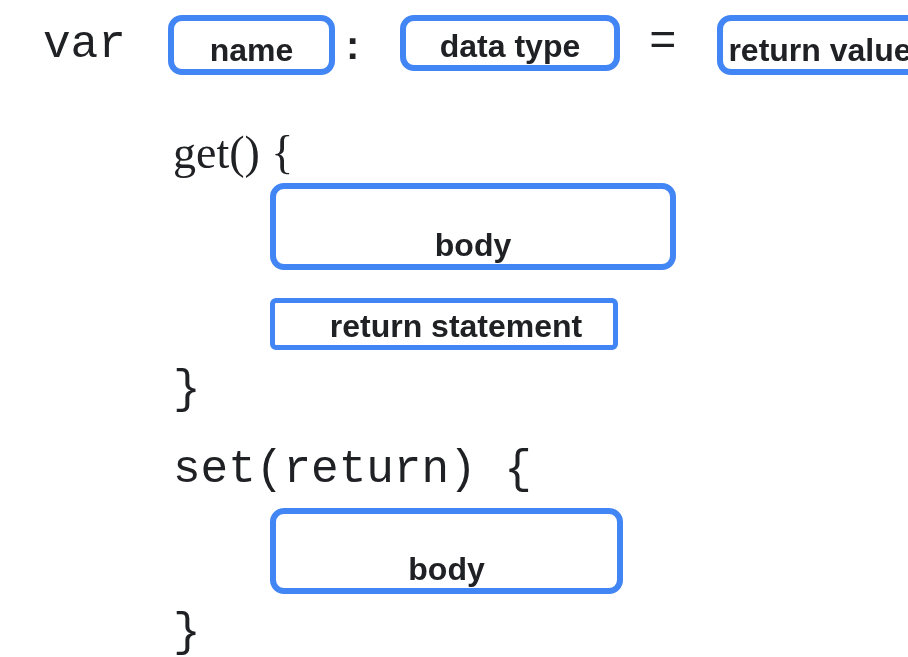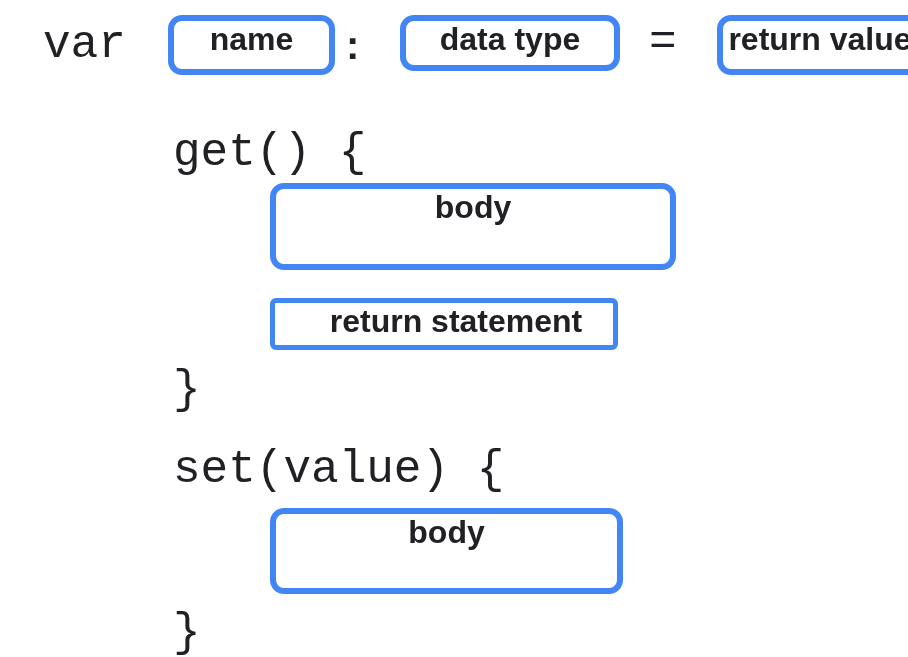--- a/index.html
+++ b/index.html
@@ -35,21 +35,21 @@
     color: #202124;
     line-height: 60px;
   }
   .pbox {
     position: absolute;
     box-sizing: border-box;
     background: #ffffff;
     border: 6px solid #4285F4;
     border-radius: 14px;
     display: flex;
-    align-items: flex-start;
+    align-items: flex-end;
     justify-content: center;
   }
   .pbox span {
     font-family: "Liberation Sans", "DejaVu Sans", sans-serif;
     font-weight: 700;
     font-size: 32px;
     color: #202124;
     white-space: nowrap;
   }
   .pbox.small {
@@ -74,33 +74,33 @@
   <div class="pbox" style="left:367px; top:15px; width:220px; height:56px;">
     <span>data type</span>
   </div>
 
   <span class="mono" style="left:616px; top:13px;">=</span>
 
   <div class="pbox" style="left:684px; top:15px; width:206px; height:60px;">
     <span>return value</span>
   </div>
 
-  <span class="mono" style="left:140px; top:123px;">get() {</span>
+  <span class="mono" style="left:140px; top:123px;font-family:Liberation Serif, serif;">get() {</span>
 
   <div class="pbox" style="left:237px; top:183px; width:406px; height:87px;">
     <span>body</span>
   </div>
 
   <div class="pbox small" style="left:237px; top:298px; width:348px; height:52px;">
     <span>return statement</span>
   </div>
 
   <span class="mono" style="left:140px; top:360px;">}</span>
 
-  <span class="mono" style="left:140px; top:440px;">set(value) {</span>
+  <span class="mono" style="left:140px; top:440px;">set(return) {</span>
 
   <div class="pbox" style="left:237px; top:508px; width:353px; height:86px;">
     <span>body</span>
   </div>
 
   <span class="mono" style="left:140px; top:603px;">}</span>
 
 </div>
 
 </body></html>

